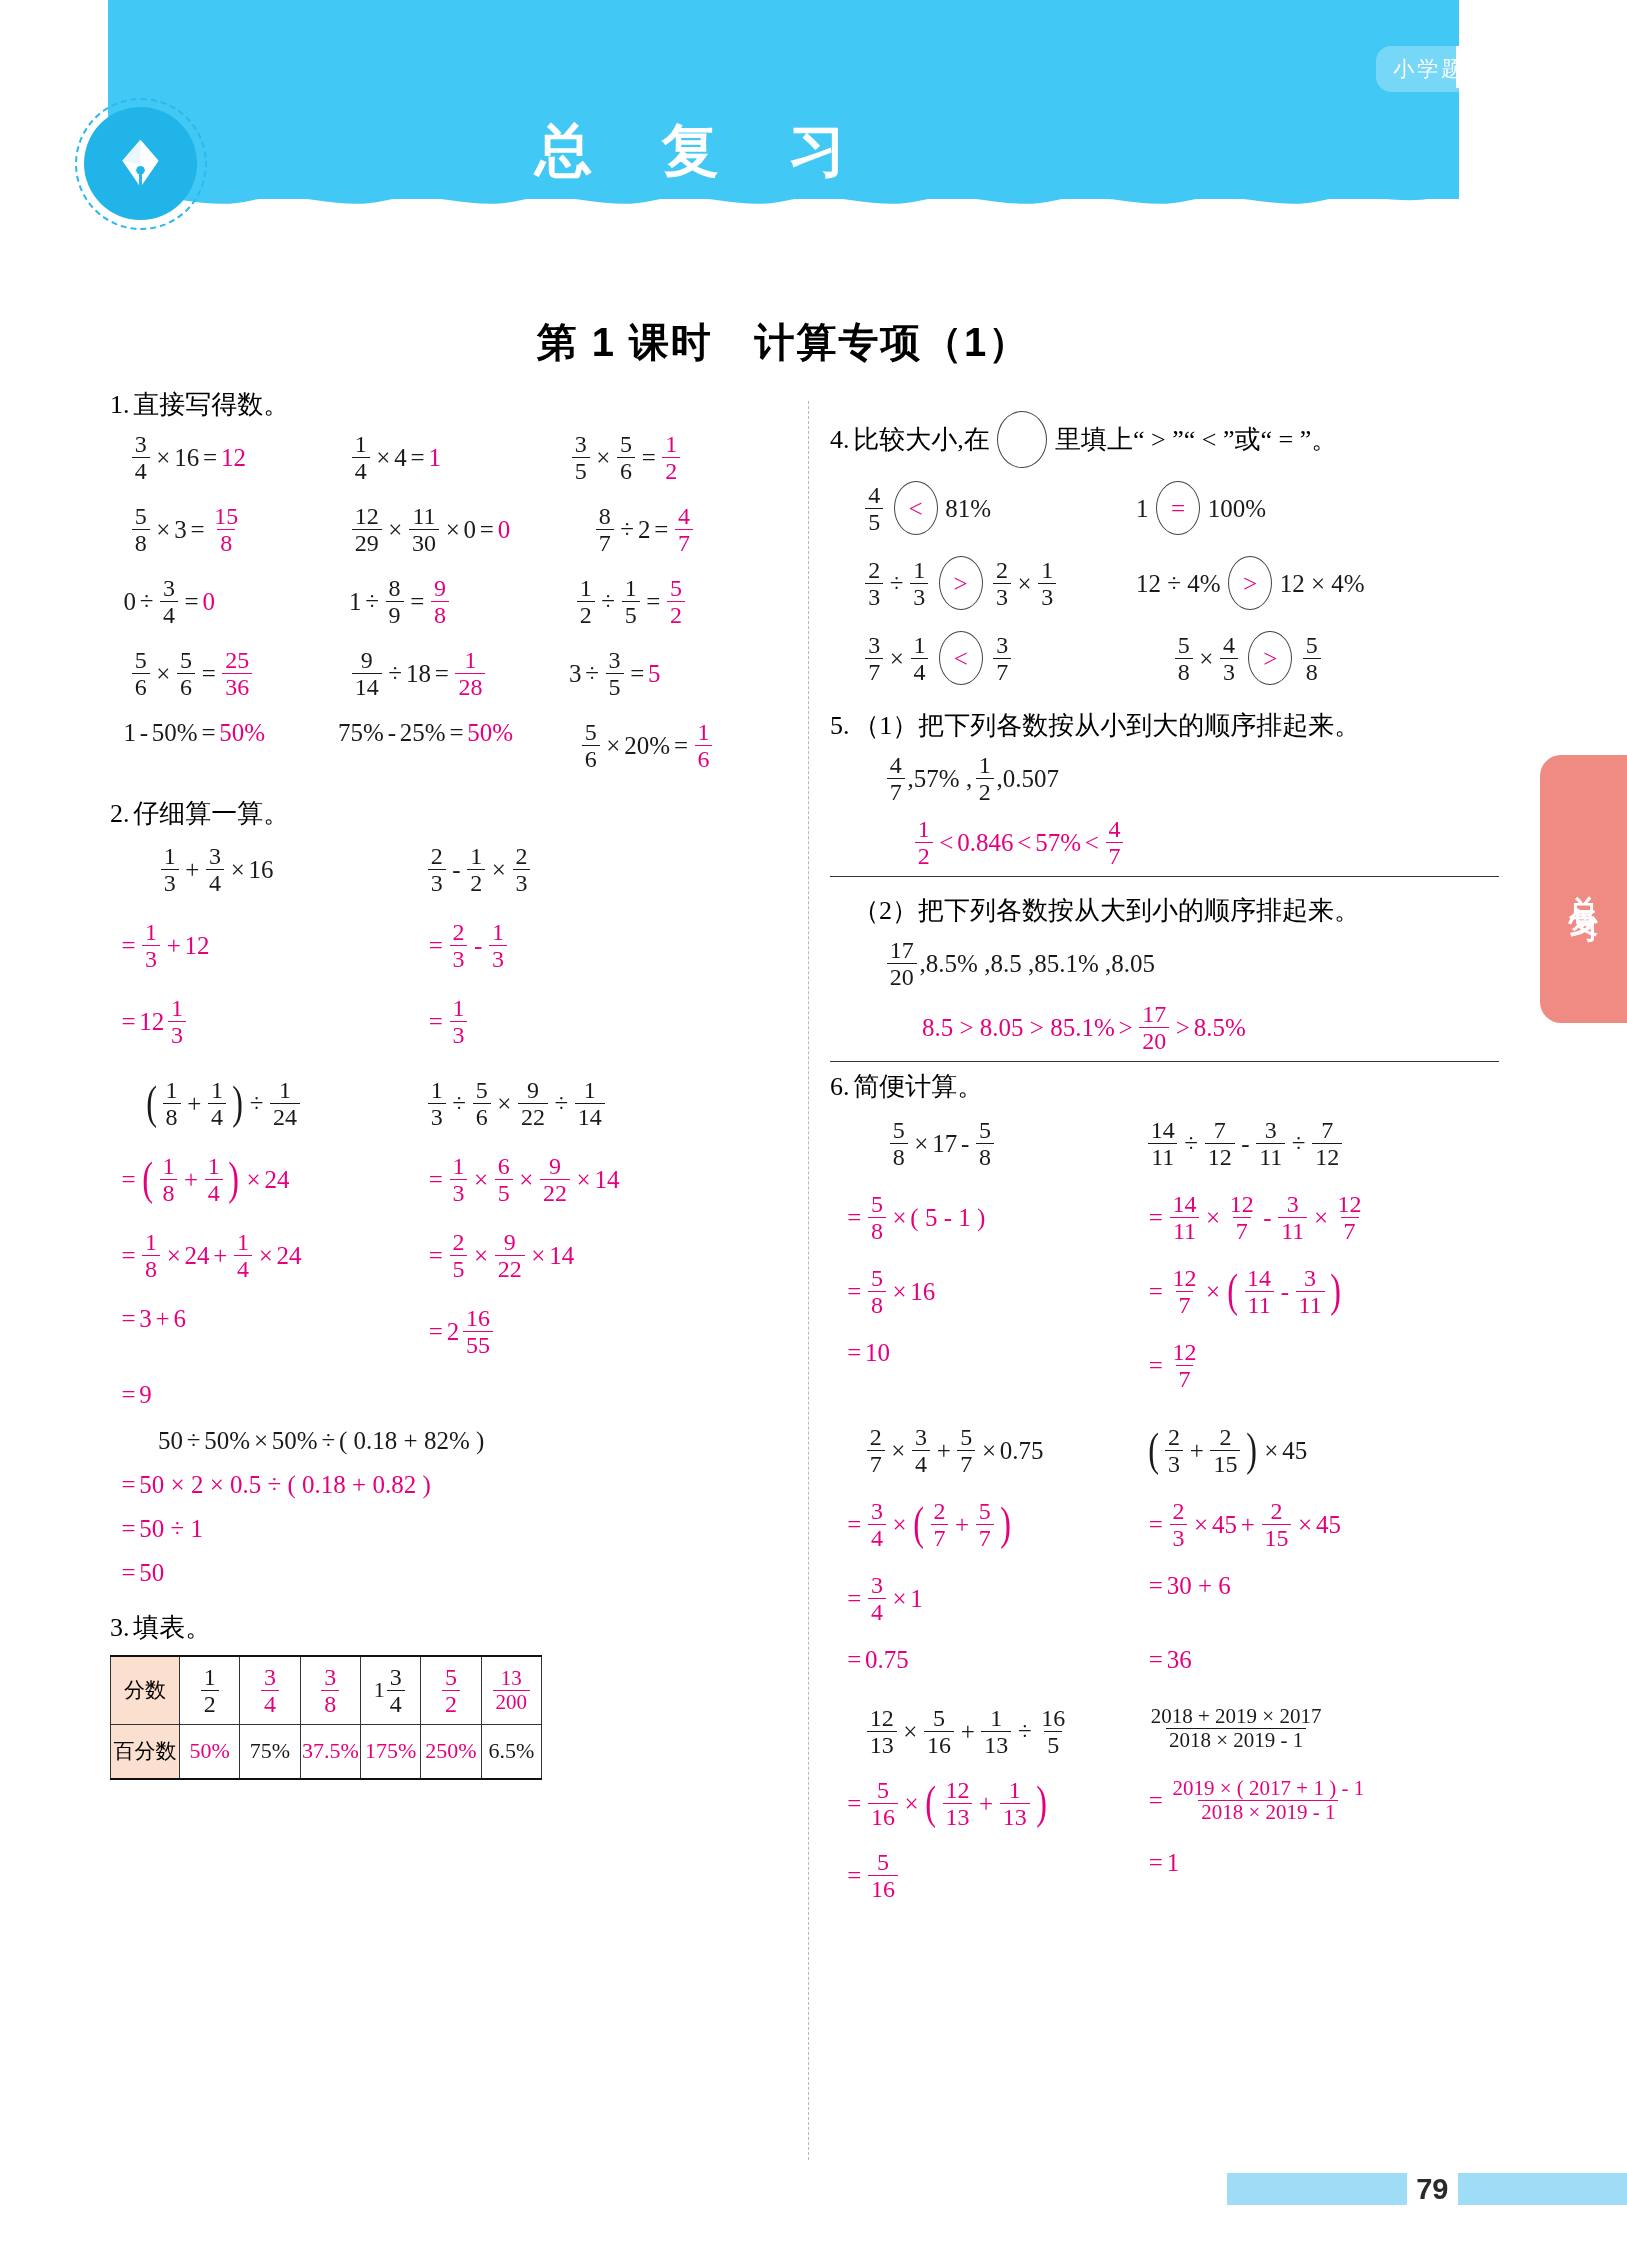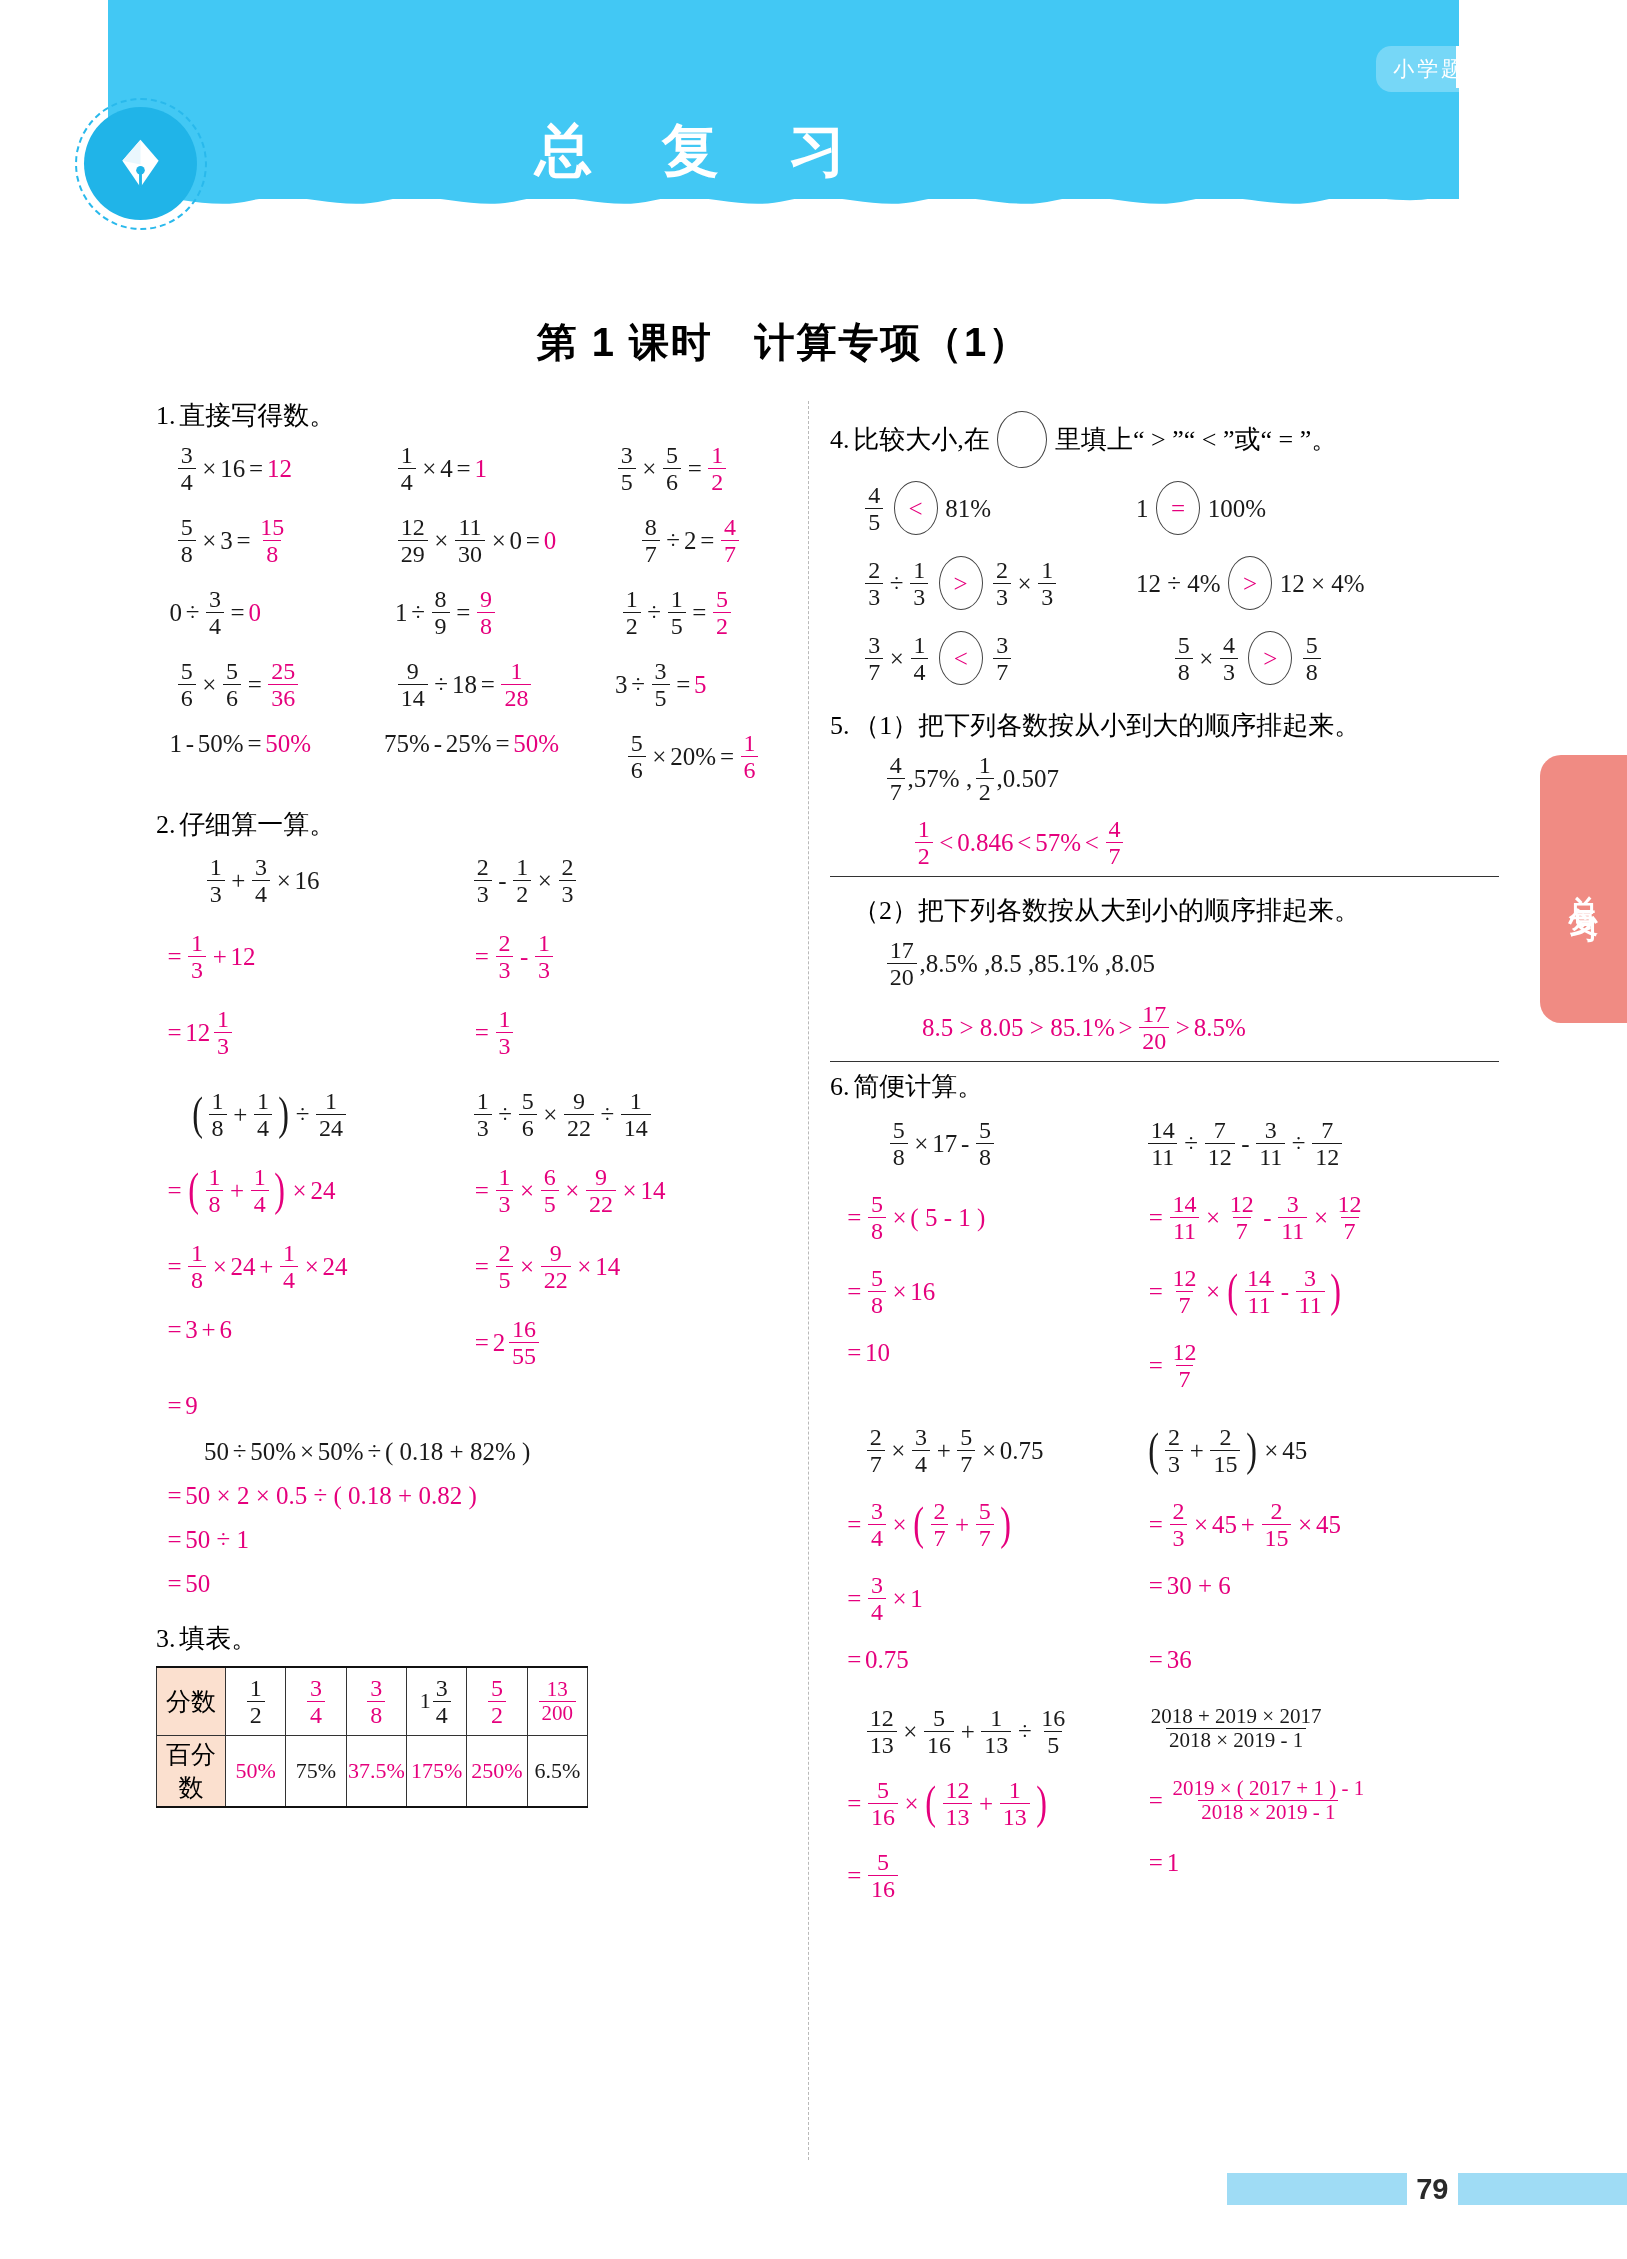--- a/index.html
+++ b/index.html
@@ -64,21 +64,21 @@
     font-size:40px; font-weight:bold; color:#000;
     letter-spacing:1.9px;
     font-family:"Liberation Sans","DejaVu Sans",sans-serif;
   }
 
   
   #divider{
     position:absolute; left:808px; top:401px; width:0; height:1759px;
     border-left:1.9px dashed #b9b9b9;
   }
-  #col-left{ position:absolute; left:110px; top:398px; width:679px;margin-left:46px; }
+  #col-left{ position:absolute; left:110px; top:387px; width:679px; }
   #col-right{ position:absolute; left:830px; top:411px; width:669px; }
 
   .ex-title{
     font-size:26px; color:#000; margin:0 0 9.6px 0;
     font-family:"Liberation Serif","DejaVu Serif",serif;
   }
   .ex-title .num{ margin-right:3.8px; }
 
   
   .mrow{ display:flex; align-items:flex-start; margin-bottom:15.3px; }
@@ -109,21 +109,21 @@
   #fill-table{
     border-collapse:collapse; margin-top:7.6px; margin-left:0;
     width:432px; table-layout:fixed;
   }
   #fill-table td{
     border:1.3px solid #333; text-align:center; vertical-align:middle;
     font-size:22px; height:54px; padding:1.9px 1px;
   }
   #fill-table tr:first-child td{ height:69px; }
   #fill-table td.hcell{
-    background:#fbe0cf; font-size:25px; width:69px; color:#000;
+    background:#fbe0cf; font-size:21px; width:69px; color:#000;
   }
   #fill-table tr:first-child td{ border-top:2.5px solid #111; }
   #fill-table tr:last-child td{ border-bottom:2.5px solid #111; }
 
   
   .ans-line{ border-bottom:1.5px solid #333; padding-bottom:7.6px; margin-bottom:7.6px; }
 
   
   #side-tab{
     position:absolute; right:0; top:755px; width:88px; height:268px;

